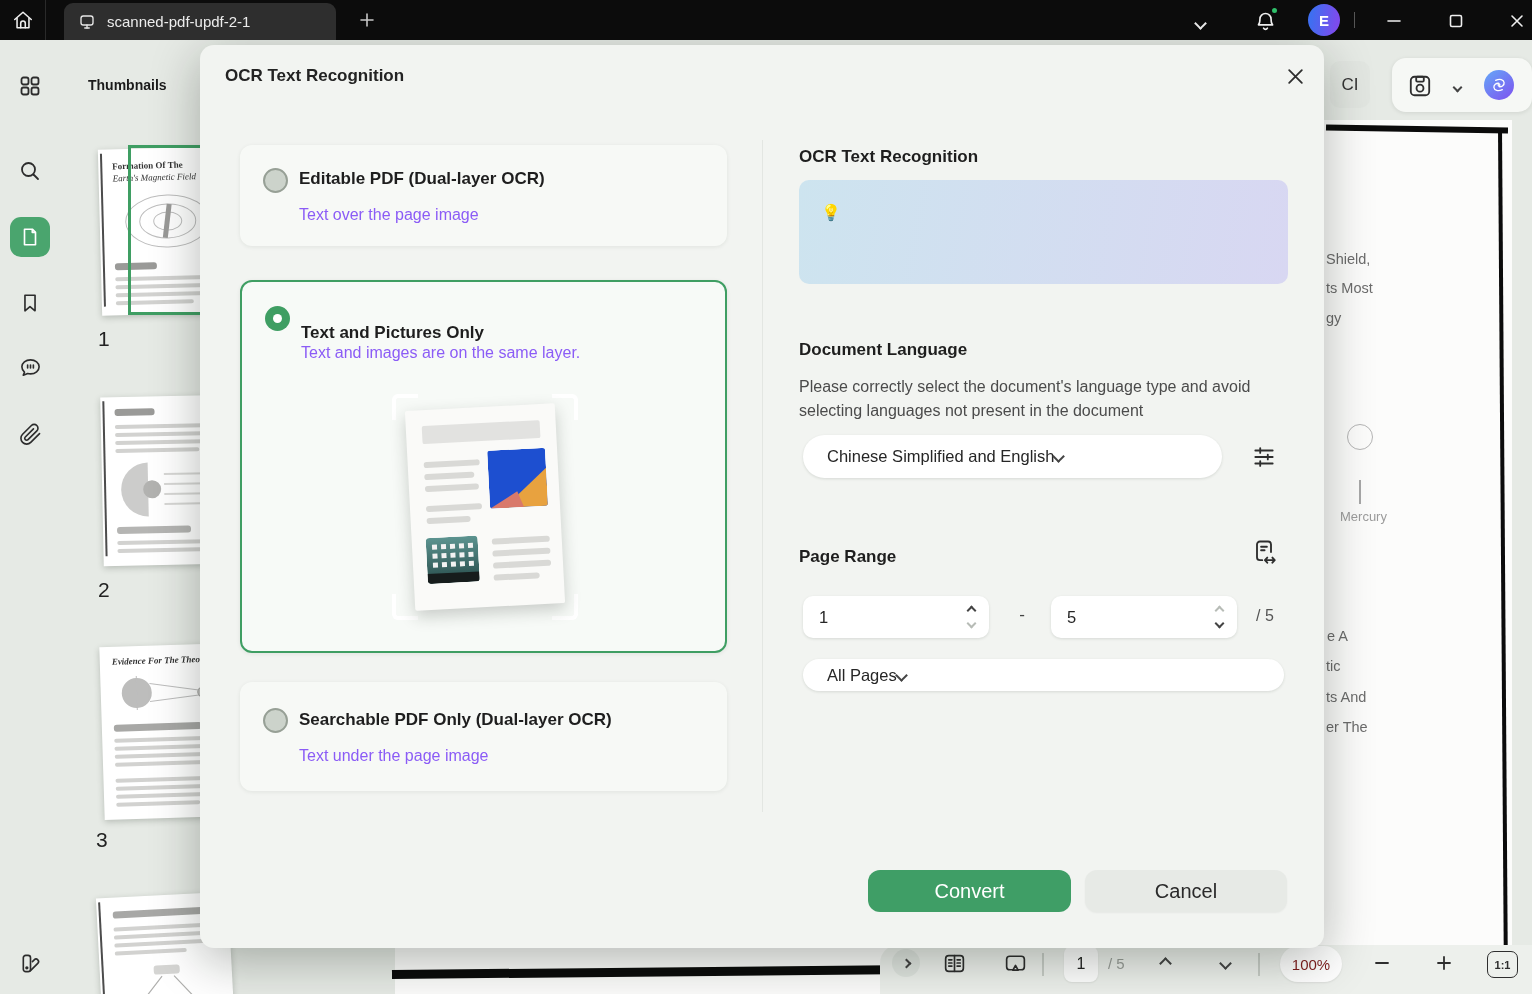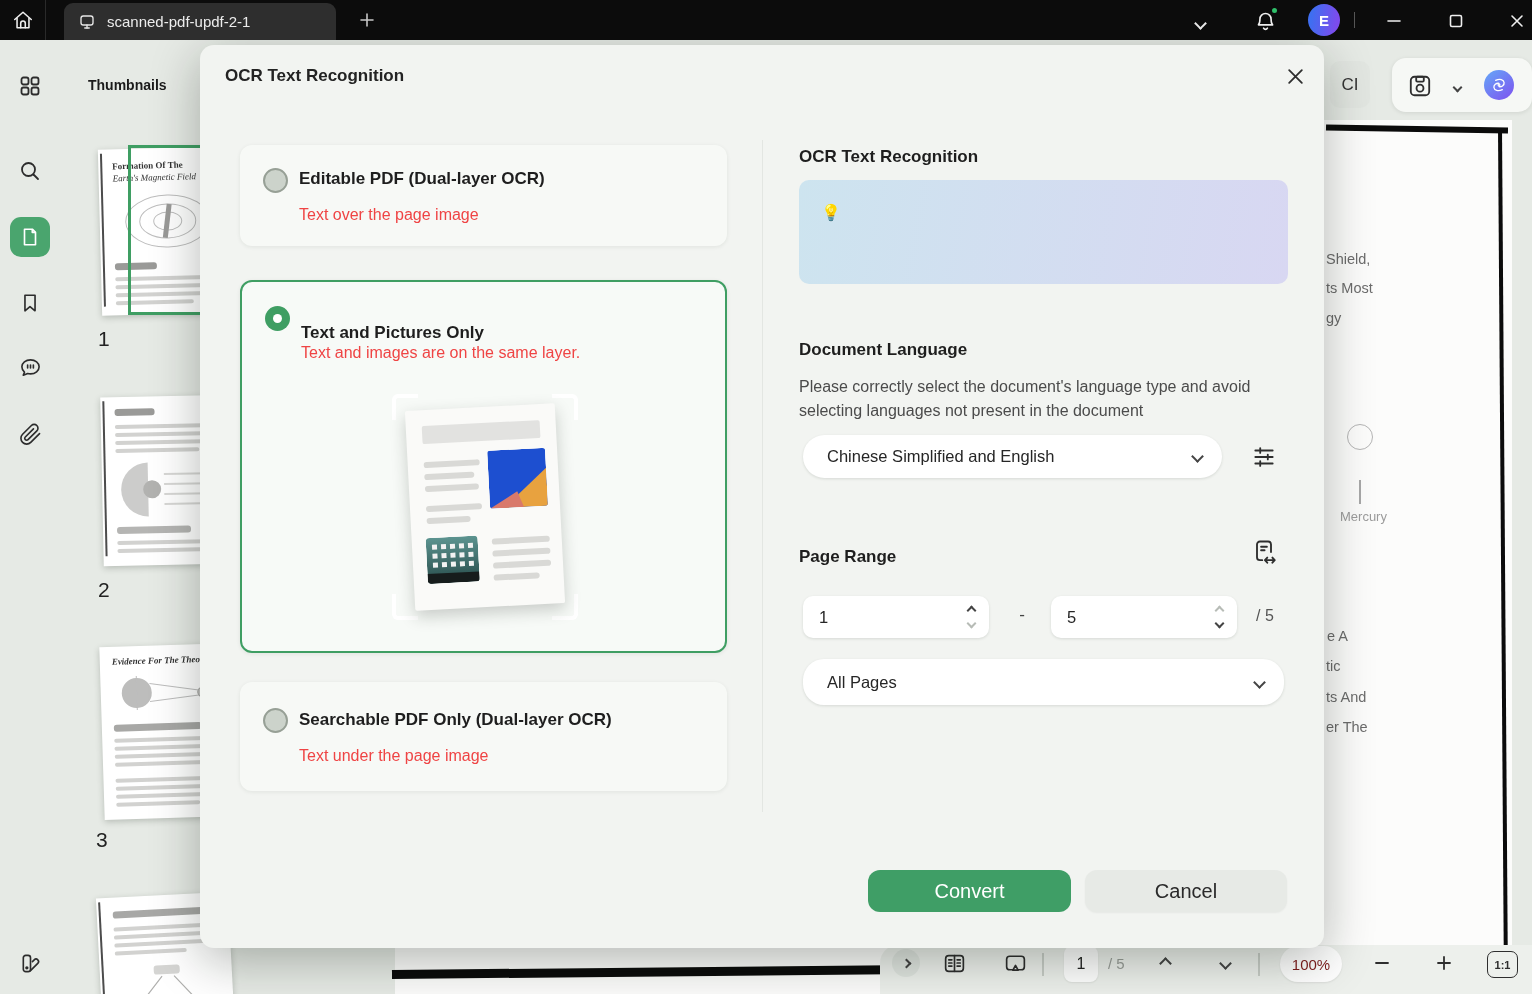--- a/index.html
+++ b/index.html
@@ -74,40 +74,40 @@
   .dialog { position:absolute; left:200px; top:5px; width:1124px; height:903px; background:#f2f4f1; border-radius:14px; box-shadow:0 12px 50px rgba(10,20,10,.30); z-index:40; }
   .dlg-title { position:absolute; left:25px; top:21px; font-size:17px; font-weight:600; color:#232323; }
   .dlg-close { position:absolute; left:1082px; top:18px; width:26px; height:26px; cursor:pointer; }
   .opt-card { position:absolute; left:40px; width:487px; background:#f7f9f6; border-radius:12px; box-shadow:0 1px 4px rgba(30,40,30,.08); cursor:pointer; }
   .opt-card.selected { background:#f7faf7; border:2px solid #3f9e63; }
   .radio { position:absolute; left:23px; width:25px; height:25px; border-radius:50%; }
   .radio.off { background:#ccd3cb; border:2px solid #97a096; }
   .radio.on { background:#3f9e63; }
   .radio.on::after { content:""; position:absolute; left:8px; top:8px; width:9px; height:9px; background:#fff; border-radius:50%; }
   .opt-title { position:absolute; left:59px; font-weight:700; font-size:17px; color:#1e1e1e; white-space:nowrap; }
-  .opt-desc { position:absolute; left:59px; font-size:16px; color:#ef4444; white-space:nowrap; }
+  .opt-desc { position:absolute; left:59px; font-size:16px; color:#8b5cf6; white-space:nowrap; }
   .col-divider { position:absolute; left:562px; top:95px; width:1px; height:672px; background:#e3e6e2; }
 
   
   .illus { position:absolute; left:150px; top:112px; width:186px; height:226px; }
   .corner { position:absolute; width:26px; height:26px; border:4px solid #fff; }
   .c-tl { left:0; top:0; border-right:none; border-bottom:none; border-radius:6px 0 0 0; }
   .c-tr { right:0; top:0; border-left:none; border-bottom:none; border-radius:0 6px 0 0; }
   .c-bl { left:0; bottom:0; border-right:none; border-top:none; border-radius:0 0 0 6px; }
   .c-br { right:0; bottom:0; border-left:none; border-top:none; border-radius:0 0 6px 0; }
   .mini-page { position:absolute; left:18px; top:13px; width:150px; height:200px; background:#fafaf8; transform:rotate(-3deg); box-shadow:0 6px 16px rgba(30,40,30,.22); border-radius:2px; }
   .mp-bar { position:absolute; height:6px; border-radius:3px; background:#d9d9d6; }
 
   
   .rt-head { position:absolute; font-size:17px; font-weight:700; color:#1e1e1e; }
   .tip-box { position:absolute; left:599px; top:135px; width:489px; height:104px; border-radius:10px; background:linear-gradient(100deg,#cde4ef 0%,#d8d7f2 100%); }
   .tip-bulb { position:absolute; left:22px; top:23px; font-size:16px; }
   .tip-text { position:absolute; left:49px; top:19px; width:412px; font-size:16.5px; line-height:24px; color:#2f3b35; }
   .hint { position:absolute; left:599px; top:330px; width:458px; font-size:16px; line-height:24px; color:#4b4b4b; }
-  .sel { position:absolute; background:#fff; border-radius:22px; box-shadow:0 1px 3px rgba(20,30,20,.12); display:flex; align-items:center; justify-content:space-between; padding:0 20px 0 24px; font-size:16.5px; color:#262626; cursor:pointer; }
+  .sel { position:absolute; background:#fff; border-radius:22px; box-shadow:0 1px 3px rgba(20,30,20,.12); display:flex; align-items:center; padding:0 20px 0 24px; font-size:16.5px; color:#262626; cursor:pointer; }
   .spin { position:absolute; background:#fff; border-radius:10px; box-shadow:0 1px 3px rgba(20,30,20,.12); display:flex; align-items:center; justify-content:space-between; padding:0 14px 0 16px; font-size:16.5px; color:#262626; }
   .spin .arrows { display:flex; flex-direction:column; gap:6px; align-items:center; }
   .btn { position:absolute; border-radius:12px; display:flex; align-items:center; justify-content:center; font-size:20px; cursor:pointer; }
   .btn.primary { background:#3f9e66; color:#fff; }
   .btn.secondary { background:#e7eae6; color:#2a2a2a; box-shadow:0 1px 2px rgba(0,0,0,.05); }
   .icon-btn { position:absolute; color:#2e2e2e; cursor:pointer; }
 </style>
 </head>
 <body>
 
@@ -545,21 +545,21 @@
       <div class="abs" style="left:815px; top:560px; width:14px; text-align:center; font-size:17px; color:#444;">-</div>
       <div class="spin" style="left:851px; top:551px; width:186px; height:42px;">
         <span>5</span>
         <span class="arrows">
           <span class="chev sm up lt"></span>
           <span class="chev sm"></span>
         </span>
       </div>
       <div class="abs" style="left:1056px; top:562px; font-size:16px; color:#555;">/ 5</div>
 
-      <div class="sel" style="left:603px; top:614px; width:481px; height:46px; border-radius:21px;">
+      <div class="sel" style="left:603px; top:614px; width:481px; height:32px; border-radius:21px;">
         <span>All Pages</span>
         <span class="chev"></span>
       </div>
 
       <div class="btn primary" style="left:668px; top:825px; width:203px; height:42px;">
         <span>Convert</span>
       </div>
       <div class="btn secondary" style="left:885px; top:825px; width:202px; height:42px;">
         <span>Cancel</span>
       </div>

